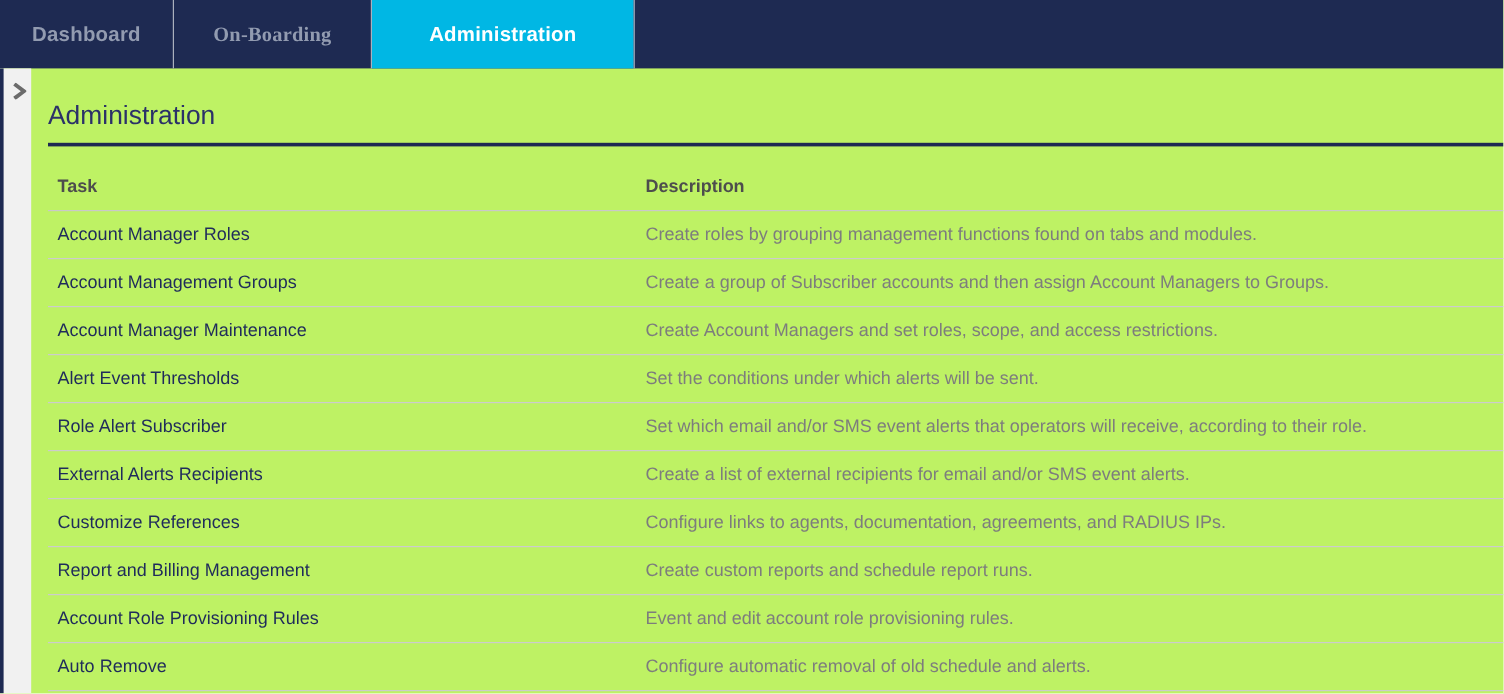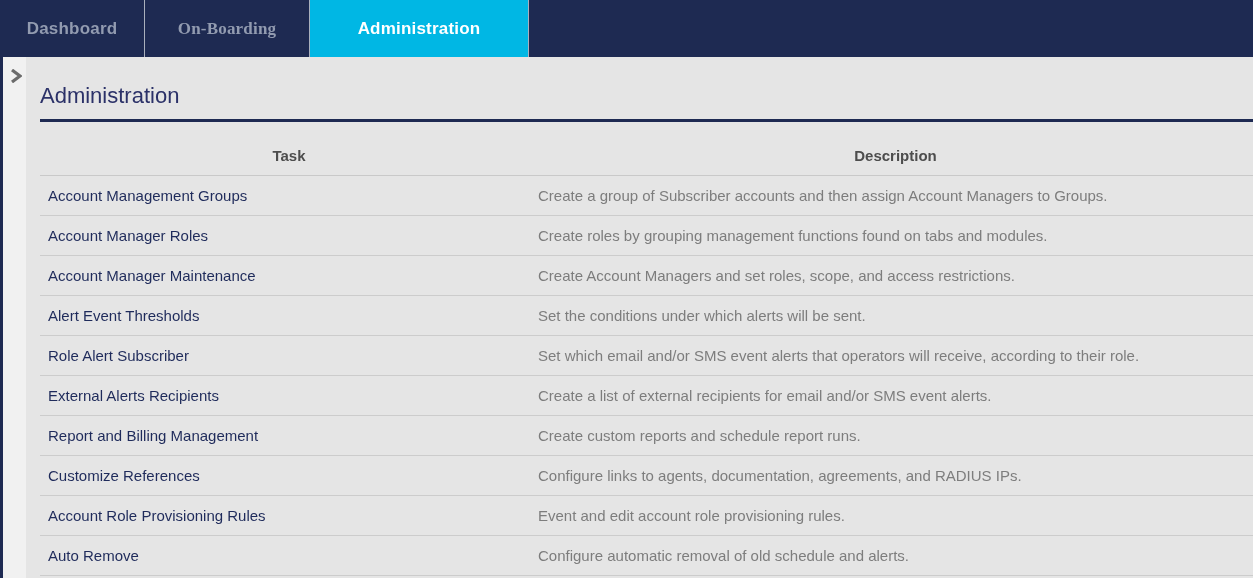--- a/index.html
+++ b/index.html
@@ -5,21 +5,21 @@
   html, body {
     margin: 0;
     padding: 0;
     background: #ffffff;
     font-family: "Liberation Sans", sans-serif;
   }
   .screen {
     position: relative;
     width: 1253px;
     height: 578px;
-    background: #e5e5e5;
+    background: #bef264;
     overflow: hidden;
   }
 
   
   .navbar {
     display: flex;
     align-items: stretch;
     height: 57px;
     background: #1e2a52;
   }
@@ -81,21 +81,21 @@
   }
 
   
   table.task-table {
     margin-top: 13px;
     width: 100%;
     border-collapse: collapse;
     table-layout: fixed;
   }
   .task-table th {
-    text-align: center;
+    text-align: left;
     font-size: 15px;
     font-weight: bold;
     color: #4d4d4d;
     height: 40px;
     padding: 0 0 0 8px;
     border-bottom: 1px solid #c9c9c9;
   }
   .task-table th.col-task { width: 482px; }
   .task-table td {
     font-size: 15px;
@@ -150,57 +150,57 @@
 
       <table class="task-table">
         <thead>
           <tr>
             <th class="col-task">Task</th>
             <th class="col-desc">Description</th>
           </tr>
         </thead>
         <tbody id="table-body">
   <tr>
+    <td class="cell-task">Account Manager Roles</td>
+    <td class="cell-desc">Create roles by grouping management functions found on tabs and modules.</td>
+  </tr>
+
+  <tr>
     <td class="cell-task">Account Management Groups</td>
     <td class="cell-desc">Create a group of Subscriber accounts and then assign Account Managers to Groups.</td>
   </tr>
 
   <tr>
-    <td class="cell-task">Account Manager Roles</td>
-    <td class="cell-desc">Create roles by grouping management functions found on tabs and modules.</td>
-  </tr>
-
-  <tr>
     <td class="cell-task">Account Manager Maintenance</td>
     <td class="cell-desc">Create Account Managers and set roles, scope, and access restrictions.</td>
   </tr>
 
   <tr>
     <td class="cell-task">Alert Event Thresholds</td>
     <td class="cell-desc">Set the conditions under which alerts will be sent.</td>
   </tr>
 
   <tr>
     <td class="cell-task">Role Alert Subscriber</td>
     <td class="cell-desc">Set which email and/or SMS event alerts that operators will receive, according to their role.</td>
   </tr>
 
   <tr>
     <td class="cell-task">External Alerts Recipients</td>
     <td class="cell-desc">Create a list of external recipients for email and/or SMS event alerts.</td>
   </tr>
 
   <tr>
+    <td class="cell-task">Customize References</td>
+    <td class="cell-desc">Configure links to agents, documentation, agreements, and RADIUS IPs.</td>
+  </tr>
+
+  <tr>
     <td class="cell-task">Report and Billing Management</td>
     <td class="cell-desc">Create custom reports and schedule report runs.</td>
-  </tr>
-
-  <tr>
-    <td class="cell-task">Customize References</td>
-    <td class="cell-desc">Configure links to agents, documentation, agreements, and RADIUS IPs.</td>
   </tr>
 
   <tr>
     <td class="cell-task">Account Role Provisioning Rules</td>
     <td class="cell-desc">Event and edit account role provisioning rules.</td>
   </tr>
 
   <tr>
     <td class="cell-task">Auto Remove</td>
     <td class="cell-desc">Configure automatic removal of old schedule and alerts.</td>

